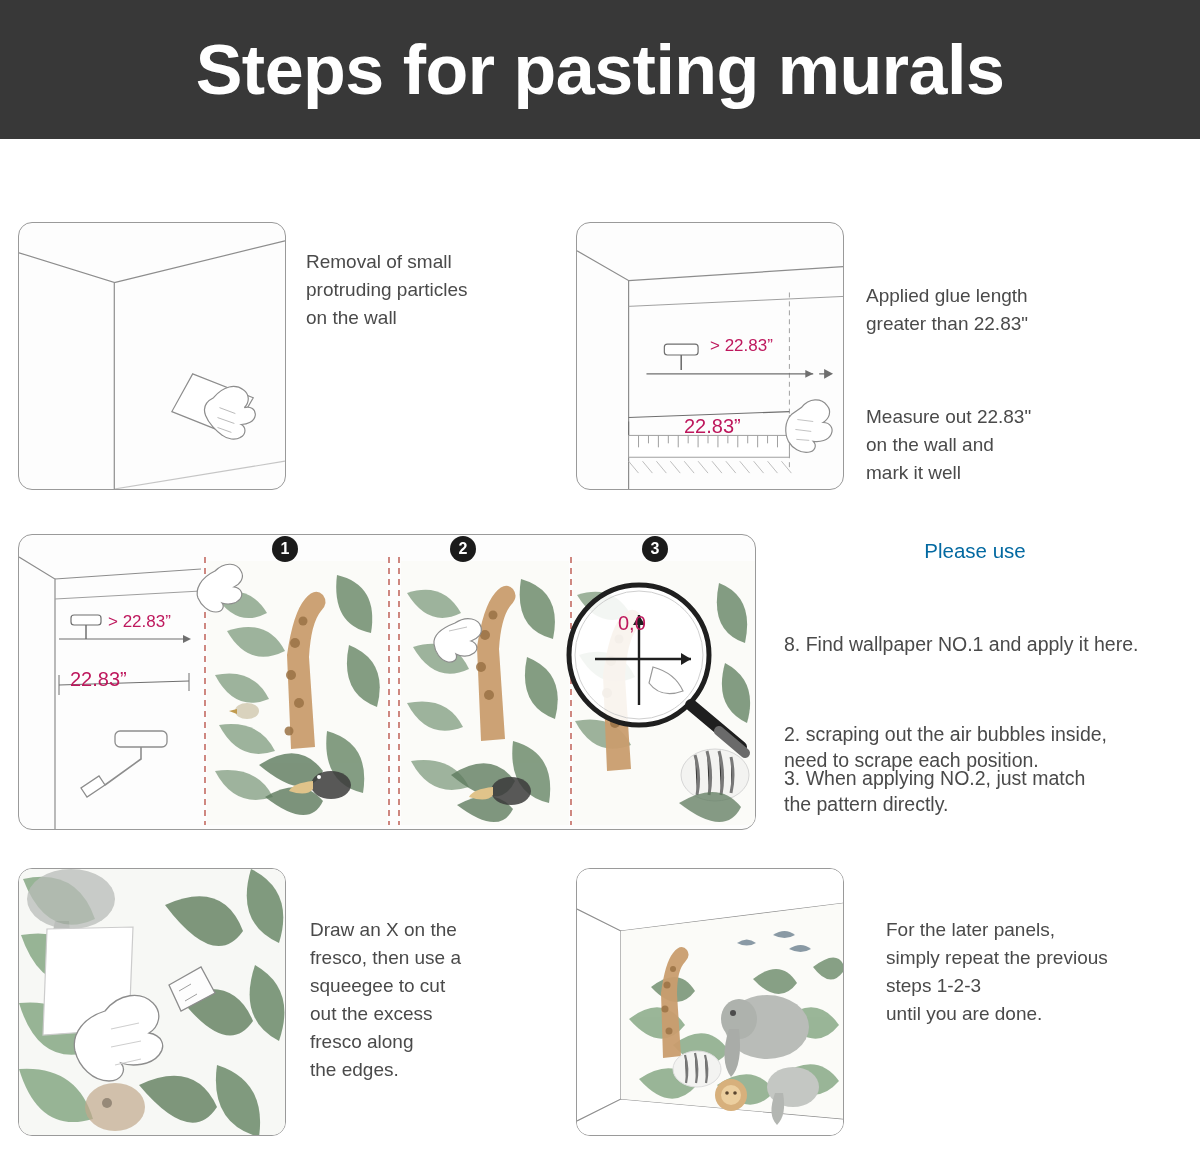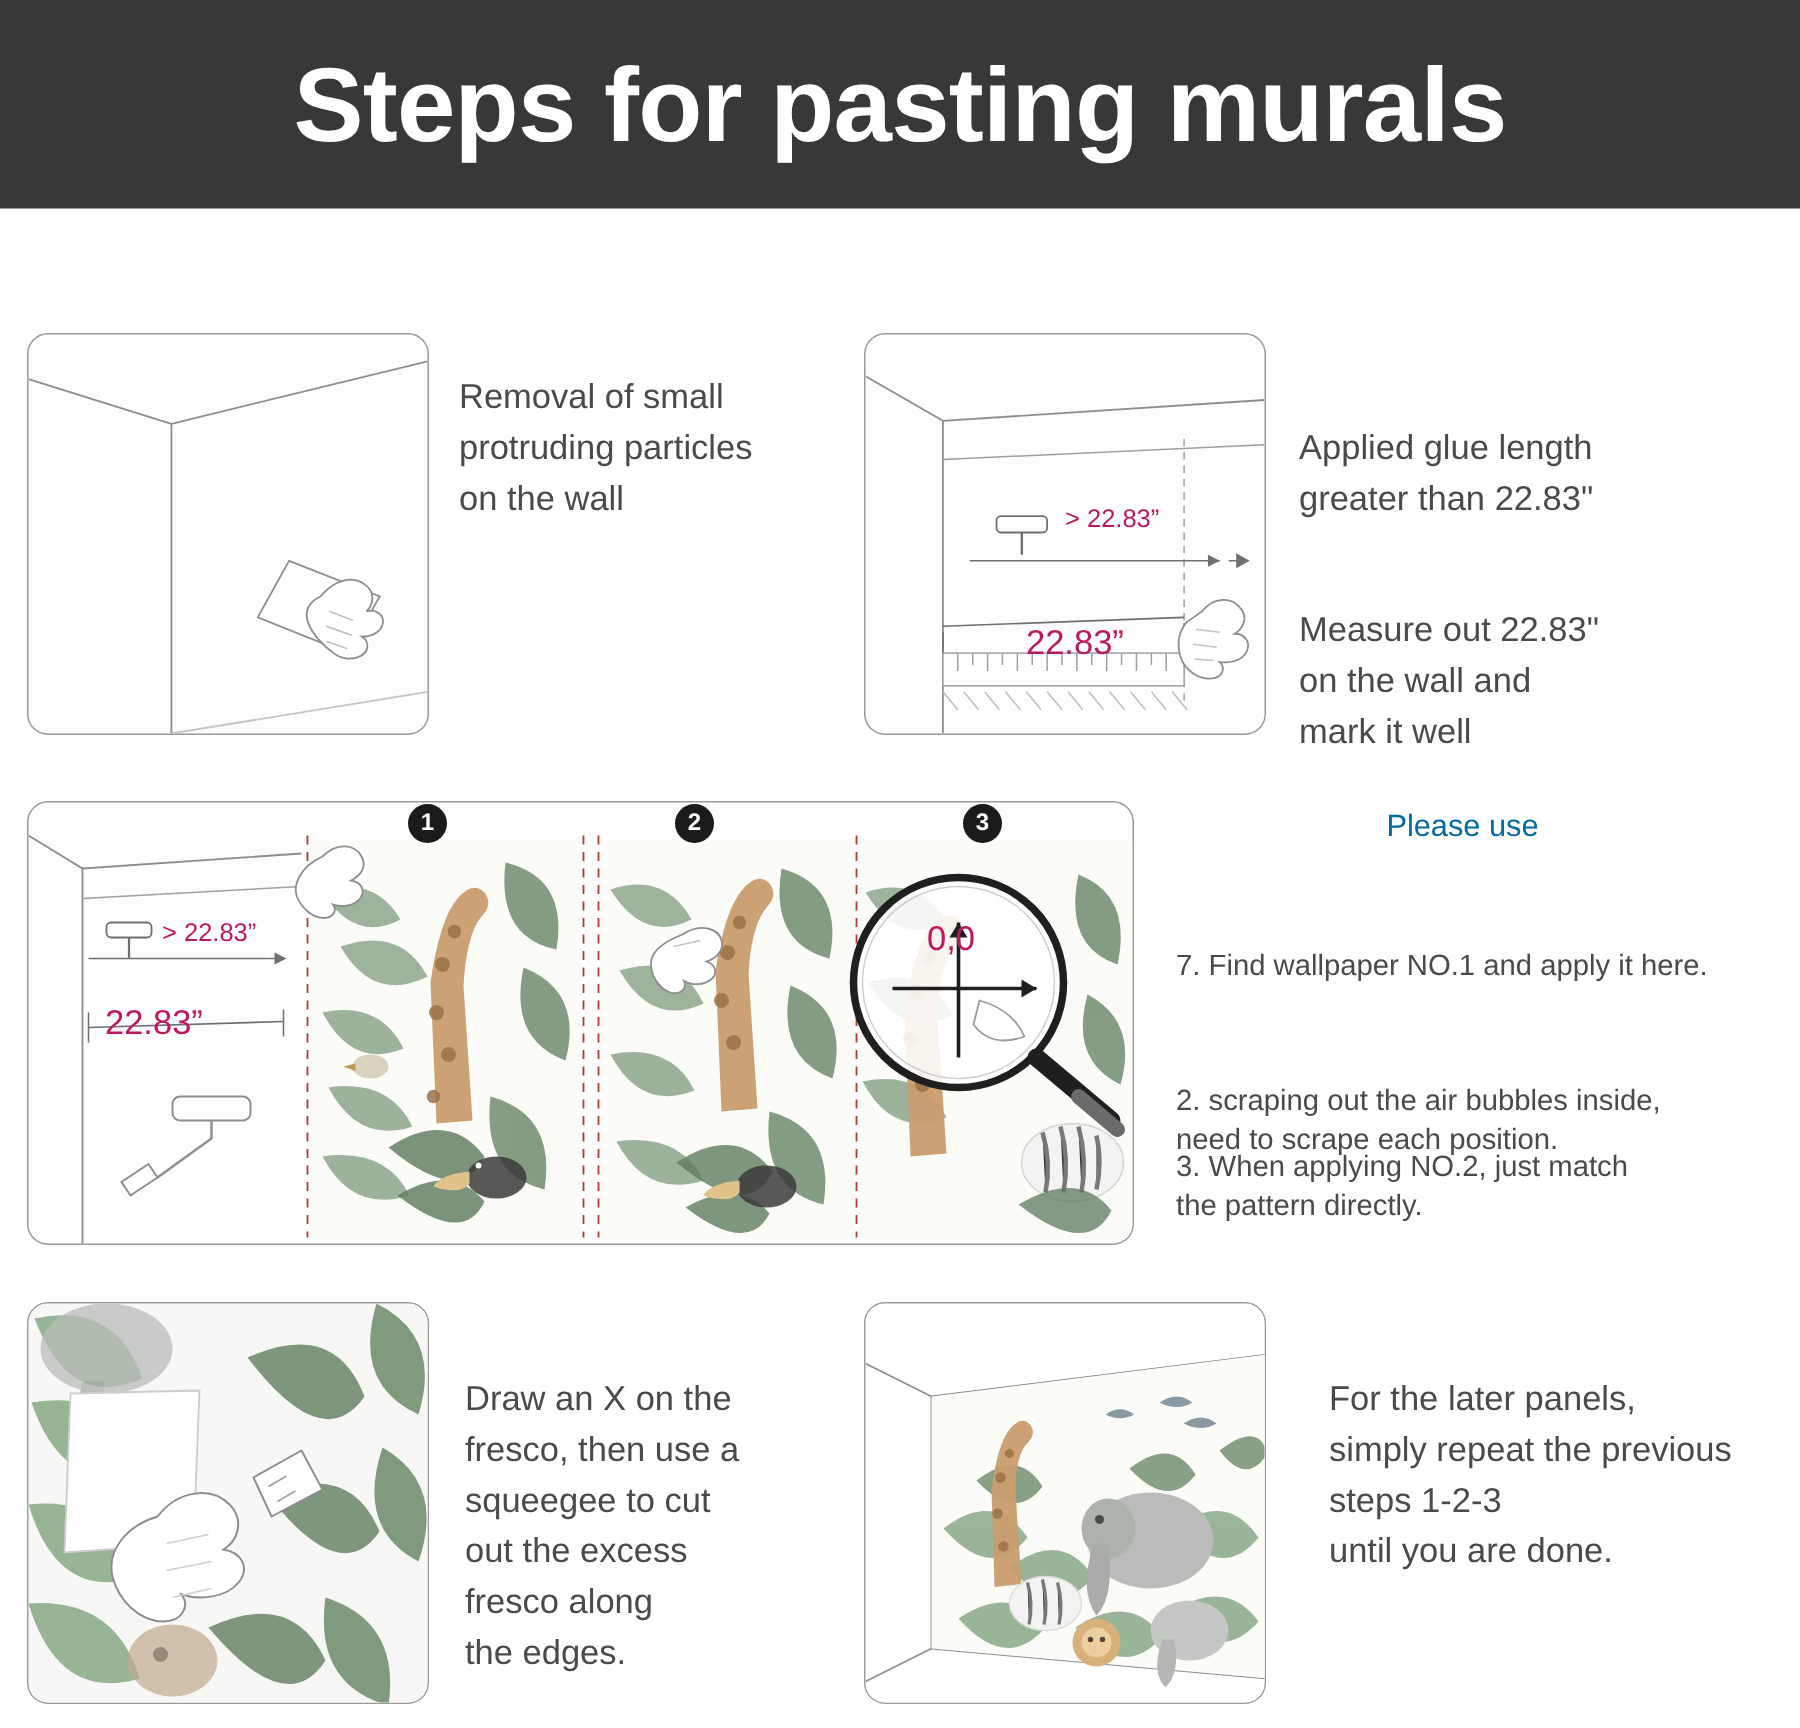--- a/index.html
+++ b/index.html
@@ -36,21 +36,21 @@
   .panel {
     position: absolute;
     border: 1px solid #9a9a9a;
     border-radius: 14px;
     background: #fdfdfd;
     overflow: hidden;
   }
 
   .note {
     position: absolute;
-    font-size: 23px;
+    font-size: 19px;
     line-height: 1.47;
     color: #4a4a4a;
     white-space: pre-line;
   }
 
   
   #panel-wall-clean { left: 18px;  top: 222px;  width: 268px; height: 268px; }
   #panel-glue       { left: 576px; top: 222px;  width: 268px; height: 268px; }
 
   
@@ -96,21 +96,21 @@
     white-space: pre-line;
   }
 
   
   .meas {
     position: absolute;
     font-size: 17px;
     color: #be185d;
     white-space: nowrap;
   }
-  .meas.big { font-size: 23px; }
+  .meas.big { font-size: 20px; }
 
   svg { display: block; }
 </style>
 </head>
 <body>
 
 <div class="header">
   <div class="header-title">Steps for pasting murals</div>
 </div>
 
@@ -340,21 +340,21 @@
   </svg>
 </div>
 
 <div class="meas" style="left:108px; top:612px;">&gt; 22.83”</div>
 <div class="meas big" style="left:70px; top:668px;">22.83”</div>
 <div class="meas big" style="left:618px; top:612px;text-align:center;">0,0</div>
 
 <div class="please-use">
   <div>Please use</div>
 </div>
-<div class="instr" style="top:632px;">7. Find wallpaper NO.1 and apply it here.</div>
+<div class="instr" style="top:632px;">8. Find wallpaper NO.1 and apply it here.</div>
 <div class="instr" style="top:722px;">2. scraping out the air bubbles inside,
 need to scrape each position.</div>
 <div class="instr" style="top:766px;">3. When applying NO.2, just match
 the pattern directly.</div>
 
 <div class="panel" id="panel-cut">
   <svg viewBox="0 0 268 268" width="268" height="268">
     <rect x="0" y="0" width="268" height="268" fill="#f7f8f5"></rect>
 
     <g fill="#8fae8d" opacity=".92">

